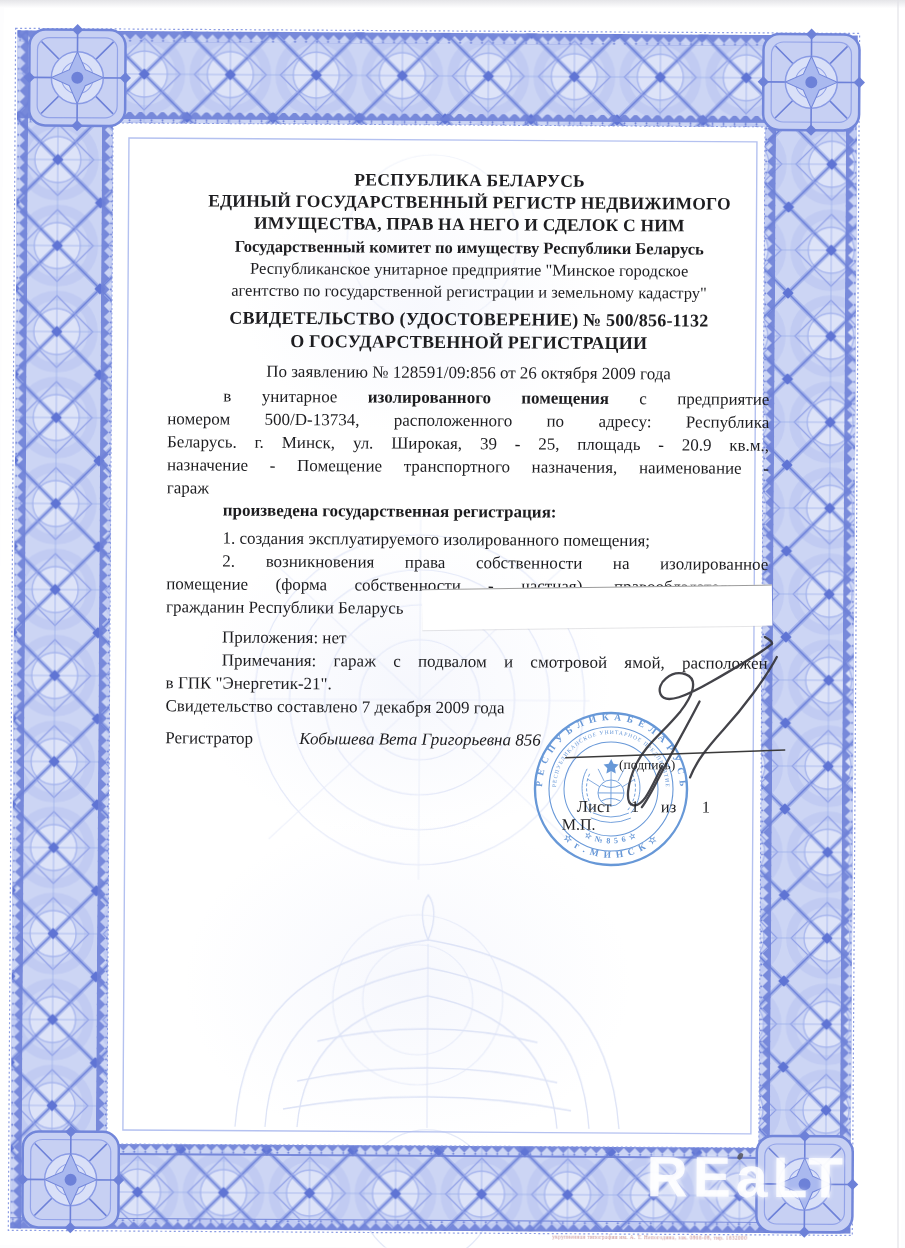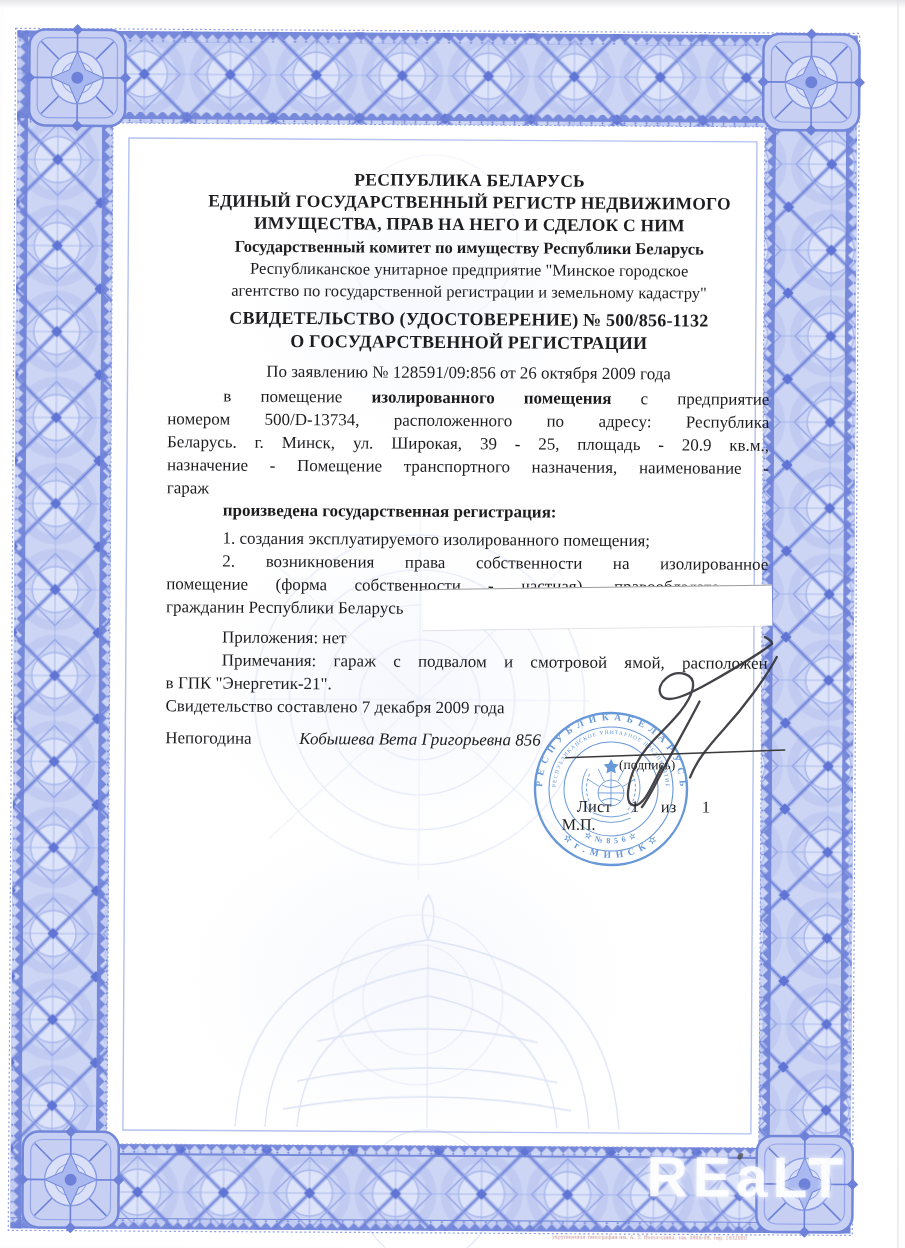--- a/index.html
+++ b/index.html
@@ -153,21 +153,21 @@
           <div class="ln">агентство по государственной регистрации и земельному кадастру"</div>
         </div>
       <div class="blk title" style="top:308px;">
         <div>СВИДЕТЕЛЬСТВО (УДОСТОВЕРЕНИЕ) № 500/856-1132</div>
         <div>О ГОСУДАРСТВЕННОЙ РЕГИСТРАЦИИ</div>
       </div>
       <div class="blk ctrline" style="top:361px;">По заявлению № 128591/09:856 от 26 октября 2009 года</div>
 
       <div class="blk" style="top:386px;">
         <div class="ln stretch ind1">
-          <span>в помещение</span>
+          <span>в унитарное</span>
           <b>изолированного помещения</b>
           <span>с предприятие</span>
         </div>
         <div class="jst">
             <div class="ln">номером 500/D-13734, расположенного по адресу: Республика</div>
             <div class="ln">Беларусь. г. Минск, ул. Широкая,  39 - 25, площадь - 20.9 кв.м.,</div>
             <div class="ln">назначение - Помещение транспортного назначения, наименование -</div>
             <div class="ln">гараж</div>
           </div>
       </div>
@@ -180,21 +180,21 @@
           <div class="ln">гражданин Республики Беларусь</div>
         </div>
       <div class="blk ind1" style="top:627px;">Приложения: нет</div>
       <div class="blk jst ind" style="top:650px;">
           <div class="ln">Примечания: гараж с подвалом и смотровой ямой, расположен</div>
           <div class="ln">в ГПК "Энергетик-21".</div>
         </div>
       <div class="blk" style="top:696px;">Свидетельство составлено 7 декабря 2009 года</div>
 
       <div class="blk registrar-row" style="top:728px;">
-        <span class="lbl">Непогодина</span>
+        <span class="lbl">Регистратор</span>
         <span class="nm">Кобышева Вета Григорьевна 856</span>
       </div>
     </div>
 
     <div class="redaction" style="z-index:6;"></div>
 
     <svg class="abs" style="left:532px;top:708px;z-index:7;opacity:.85;" width="160" height="160" viewBox="0 0 160 160">
       <defs>
         <path id="arcOT" d="M 11 80 A 69 69 0 1 1 149 80" fill="none"></path>
         <path id="arcOB" d="M 20 114 A 69 69 0 0 0 140 114" fill="none"></path>

